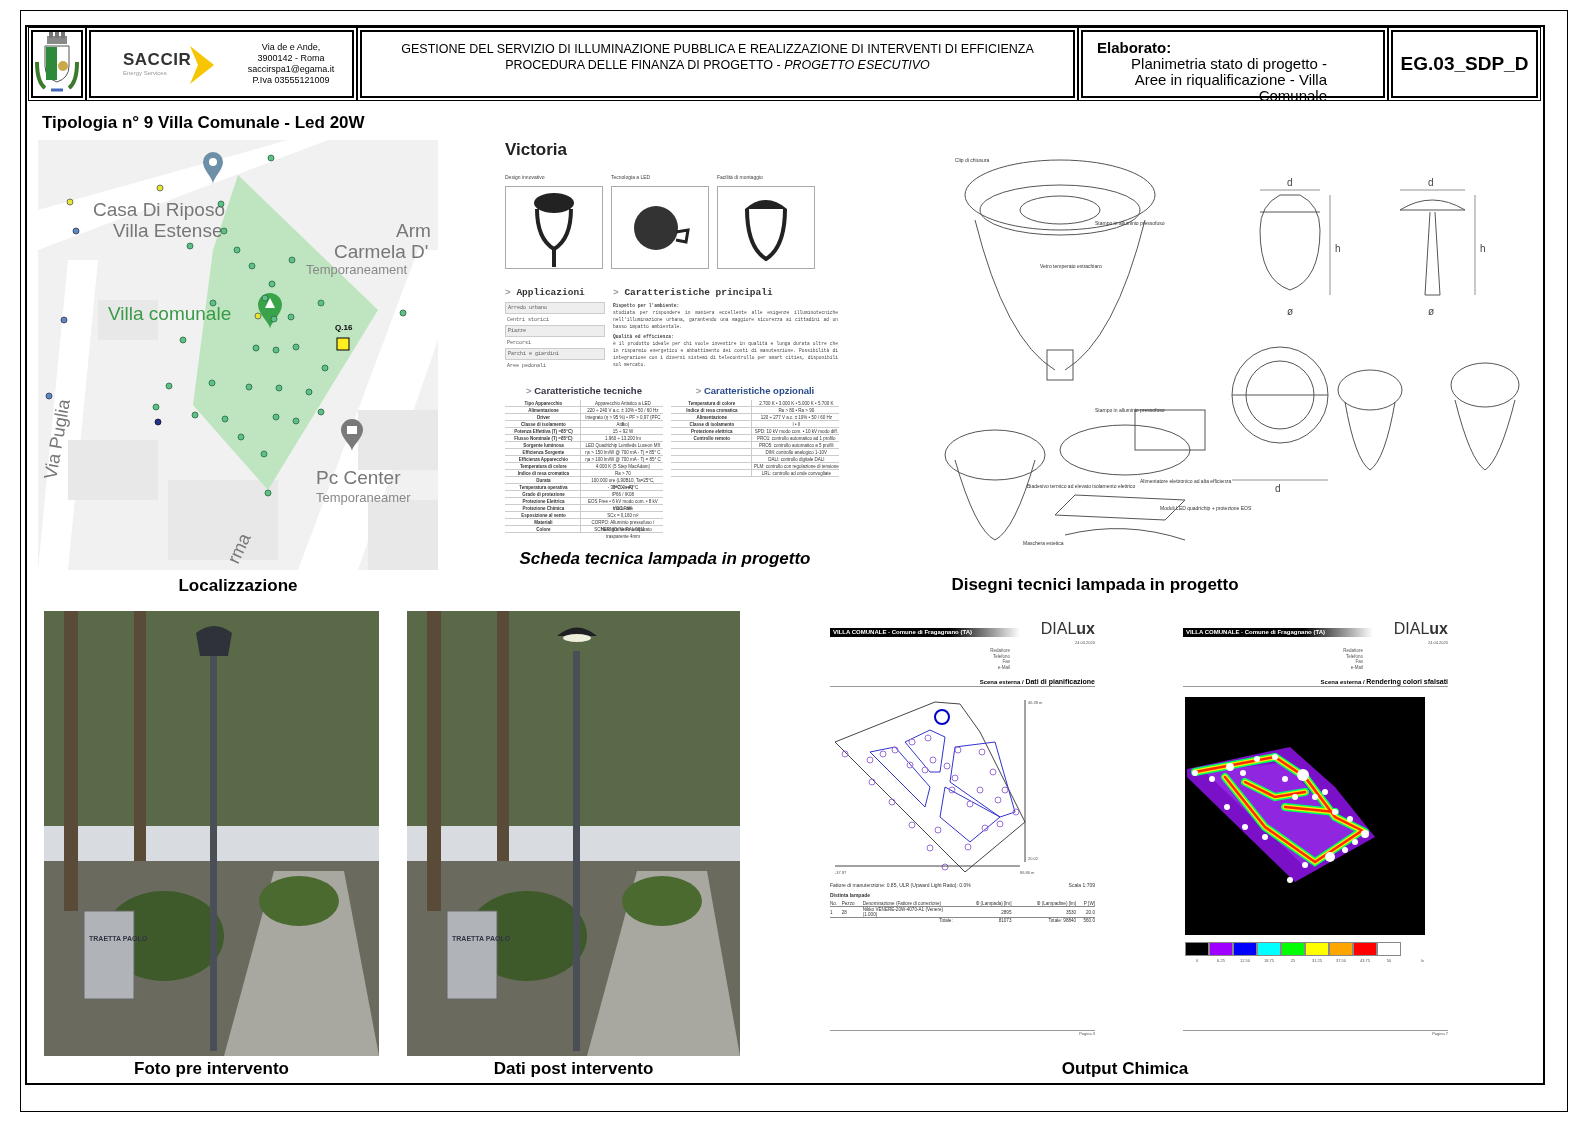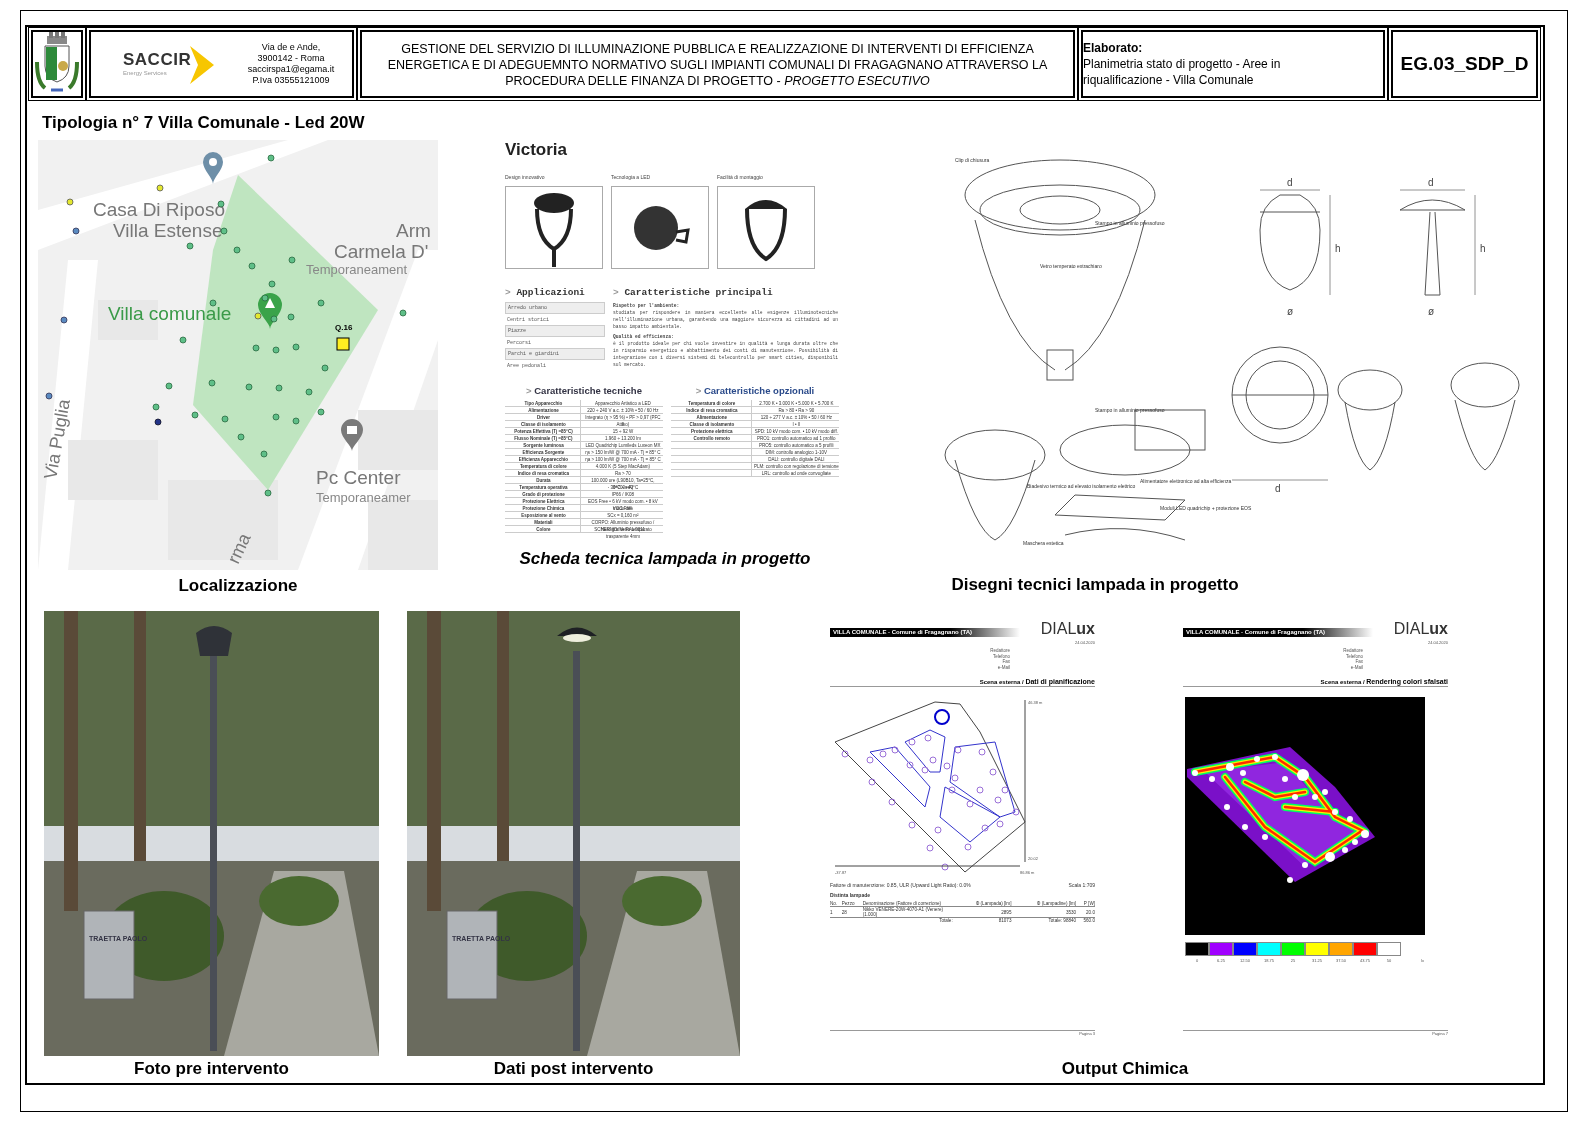--- a/index.html
+++ b/index.html
@@ -52,37 +52,36 @@
     <div>Via de e Ande,</div>
     <div>3900142 - Roma</div>
     <div>saccirspa1@egama.it</div>
     <div>P.Iva 03555121009</div>
   </div>
 </div>
 
 <div class="hb" style="left:360px;top:30px;width:715px;height:68px;">
   <div class="title-block" style="padding-top:9px;">
     <div>GESTIONE DEL SERVIZIO DI ILLUMINAZIONE PUBBLICA E REALIZZAZIONE DI INTERVENTI DI EFFICIENZA</div>
-    <div>ENERGETICA E DI ADEGUEMNTO NORMATIVO SUGLI IMPIANTI COMUNALI DI FRAGAGNANO ATTRAVERSO LA</div>
     <div><span>PROCEDURA DELLE FINANZA DI PROGETTO - </span><i>PROGETTO ESECUTIVO</i></div>
   </div>
 </div>
 
 <div class="hb" style="left:1081px;top:30px;width:304px;height:68px;">
-  <div style="padding:8px 0;font-size:12px;line-height:16px;">
+  <div style="padding:8px 14px;font-size:15px;line-height:16px;">
     <div style="font-weight:bold;">Elaborato:</div>
-    <div style="width:230px;">Planimetria stato di progetto - Aree in riqualificazione - Villa Comunale</div>
+    <div style="width:230px;text-align:right;">Planimetria stato di progetto - Aree in riqualificazione - Villa Comunale</div>
   </div>
 </div>
 
 <div class="hb" style="left:1391px;top:30px;width:147px;height:68px;">
   <div style="font-weight:bold;font-size:19px;text-align:center;line-height:64px;">EG.03_SDP_D</div>
 </div>
 
-<div class="abs" style="left:42px;top:113px;font-weight:bold;font-size:17px;">Tipologia n° 7 Villa Comunale - Led 20W</div>
+<div class="abs" style="left:42px;top:113px;font-weight:bold;font-size:17px;">Tipologia n° 9 Villa Comunale - Led 20W</div>
 
 <div class="abs map">
   <svg width="400" height="430" viewBox="0 0 400 430">
     <rect width="400" height="430" fill="#f1f1f1"></rect>
     <path d="M0 70 L250 0 L290 0 L0 110 Z" fill="#fff"></path>
     <path d="M30 120 L0 430 L30 430 L60 120 Z" fill="#fff"></path>
     <path d="M380 110 L260 430 L320 430 L400 200 L400 110 Z" fill="#fff"></path>
     <rect x="60" y="160" width="60" height="40" fill="#e8e8e8"></rect>
     <rect x="30" y="300" width="90" height="60" fill="#e8e8e8"></rect>
     <rect x="130" y="340" width="110" height="80" fill="#e8e8e8"></rect>

